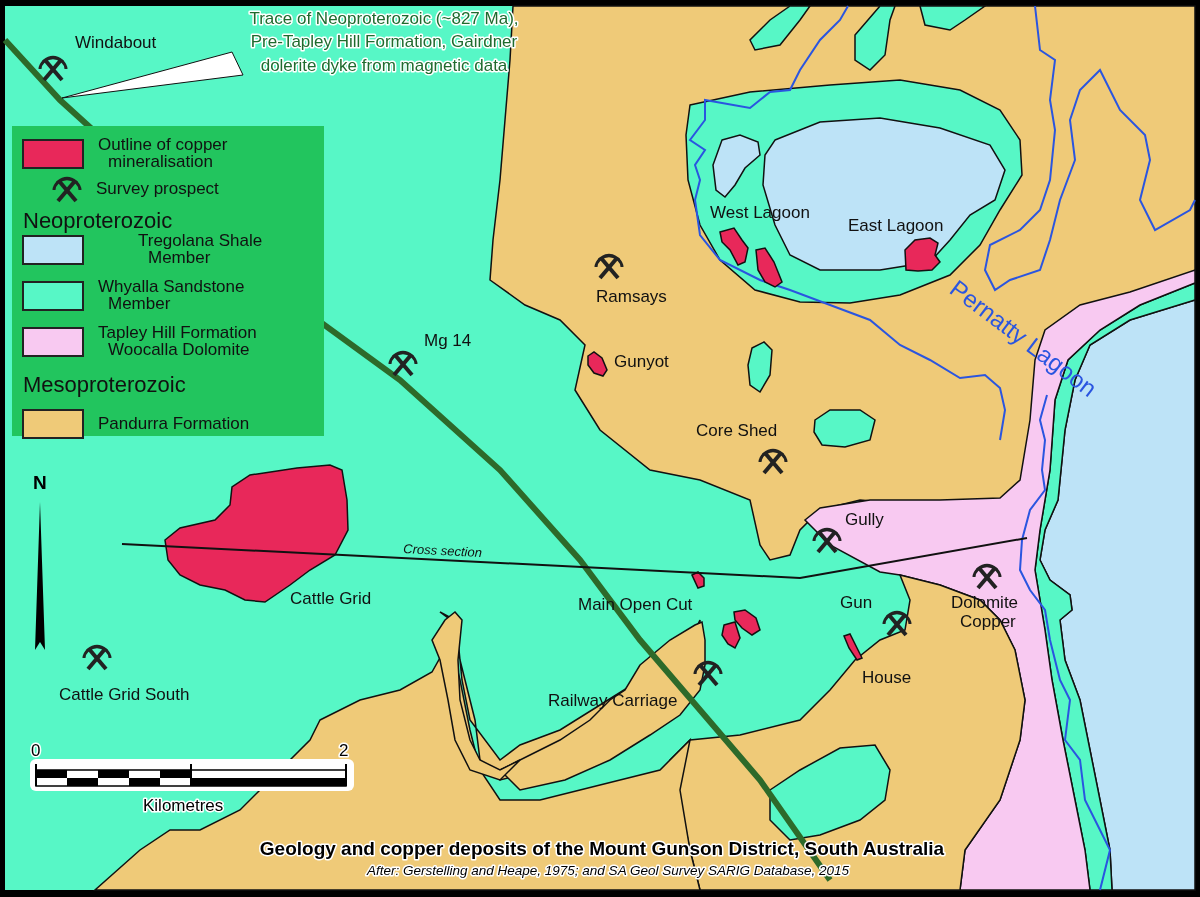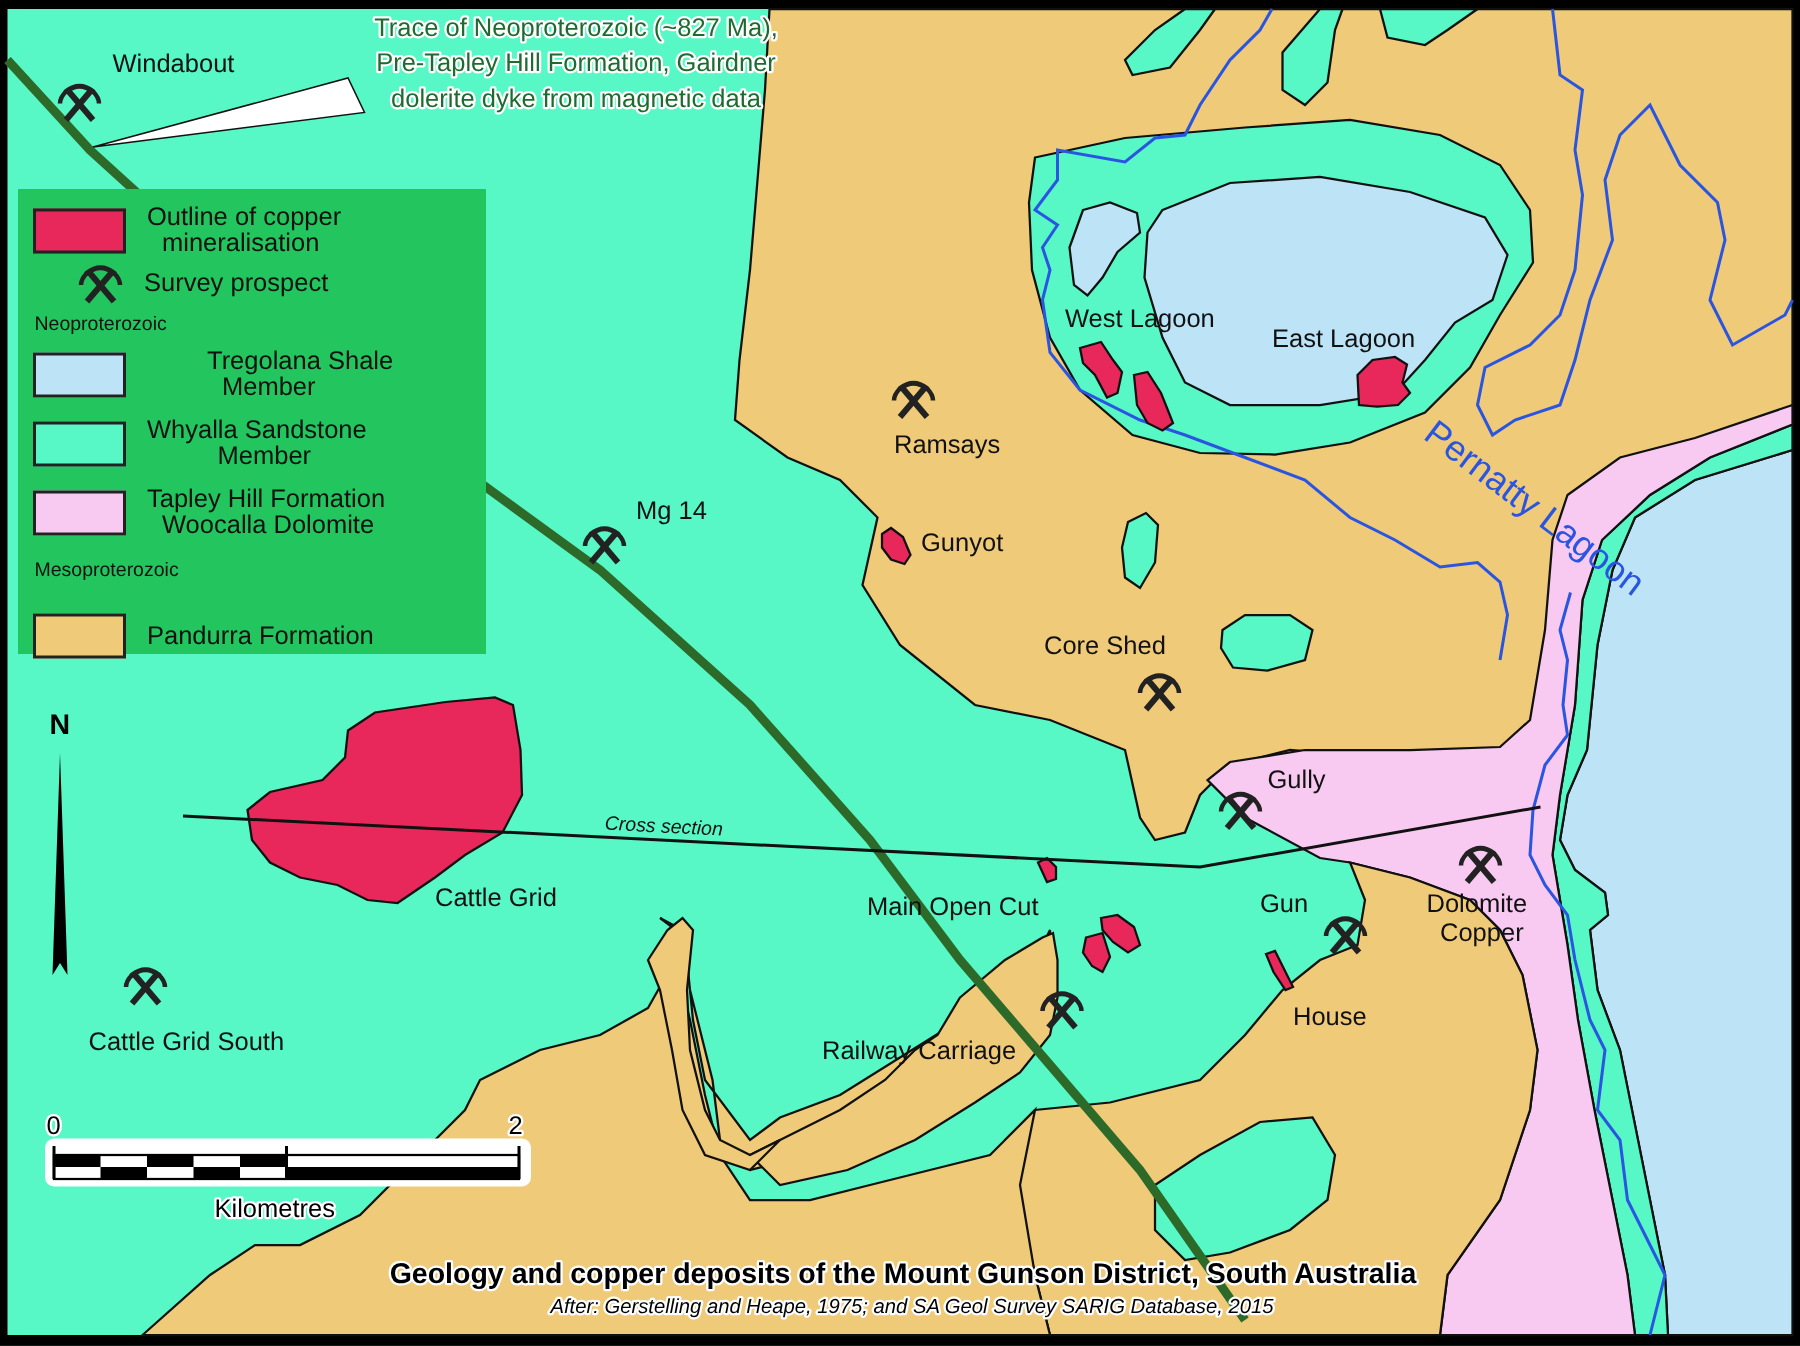--- a/index.html
+++ b/index.html
@@ -19,21 +19,21 @@
     paint-order: stroke; stroke: #fff; stroke-width: 3px; stroke-linejoin: round; }
   .north-txt { font-family: "Liberation Sans", sans-serif; font-weight: bold; font-size: 19px; fill: #000; }
 
   #legend { position: absolute; left: 12px; top: 126px; width: 312px; height: 310px; background: #22c55e;
     font-family: "Liberation Sans", sans-serif; color: #111; font-size: 17px; box-sizing: border-box; }
   .lg-row { position: absolute; left: 10px; display: flex; align-items: flex-start; }
   .lg-swatch { width: 62px; height: 30px; border: 2px solid #222; box-sizing: border-box; margin-top: 3px; }
   .lg-text { margin-left: 14px; line-height: 17px; }
   .lg-text span { display: block; }
   .lg-text .indent { padding-left: 10px; }
-  .lg-heading { position: absolute; left: 11px; font-size: 13px; }
+  .lg-heading { position: absolute; left: 11px; font-size: 22px; }
   .lg-icon-row { position: absolute; left: 40px; display: flex; align-items: center; }
 </style>
 </head>
 <body>
 
 <div id="map-frame">
   <svg id="map-svg" width="1200" height="897" viewBox="0 0 1200 897">
     <defs>
       <g id="pick">
         <path d="M-9,-7 Q0,-14 9,-7" fill="none" stroke="#222" stroke-width="3.2" stroke-linecap="round"></path>
@@ -170,21 +170,21 @@
       <span style="margin-left:14px;">Survey prospect</span>
     </div>
     <div class="lg-heading" style="top:82px;">Neoproterozoic</div>
     <div class="lg-row" style="top:106px;gap:40px;">
       <div class="lg-swatch" style="background:#bde3f7;"></div>
       <div class="lg-text">
         <span>Tregolana Shale</span>
         <span class="indent">Member</span>
       </div>
     </div>
-    <div class="lg-row" style="top:152px;text-align:center;">
+    <div class="lg-row" style="top:152px;">
       <div class="lg-swatch" style="background:#57f7c6;"></div>
       <div class="lg-text">
         <span>Whyalla Sandstone</span>
         <span class="indent">Member</span>
       </div>
     </div>
     <div class="lg-row" style="top:198px;">
       <div class="lg-swatch" style="background:#f8c9f1;"></div>
       <div class="lg-text">
         <span>Tapley Hill Formation</span>

